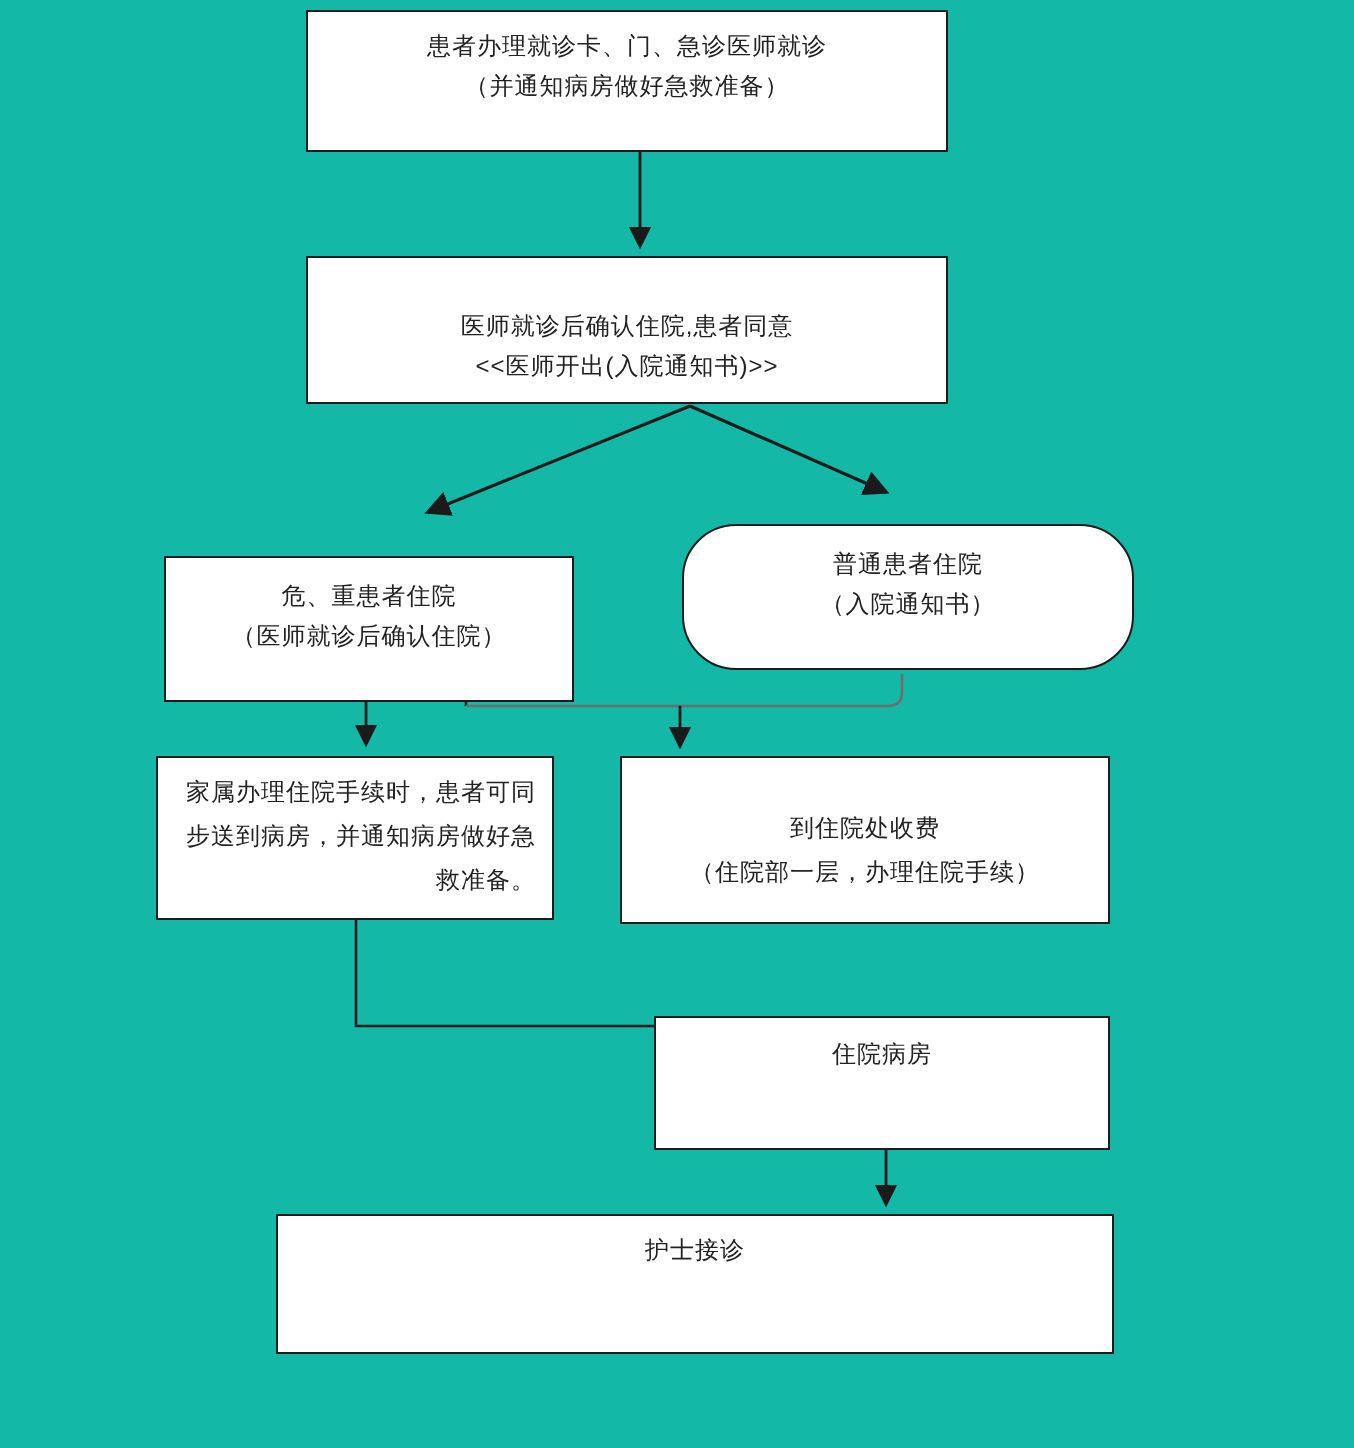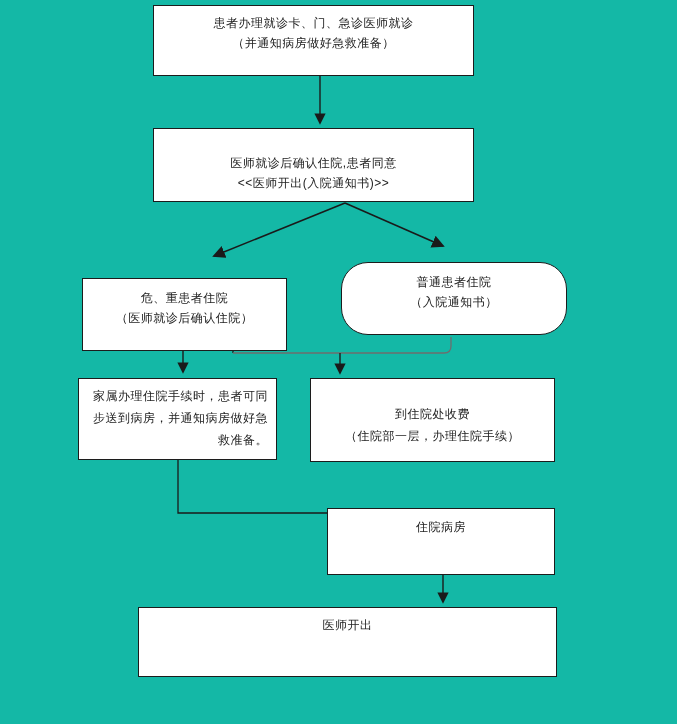--- a/index.html
+++ b/index.html
@@ -97,16 +97,16 @@
   <div class="fbox box-fee">
     <span class="bline">到住院处收费</span>
     <span class="bline">（住院部一层，办理住院手续）</span>
   </div>
 
   <div class="fbox box-ward">
     <span class="bline">住院病房</span>
   </div>
 
   <div class="fbox box-nurse">
-    <span class="bline">医师开出</span>
+    <span class="bline">护士接诊</span>
   </div>
 
 </div>
 
 </body></html>

